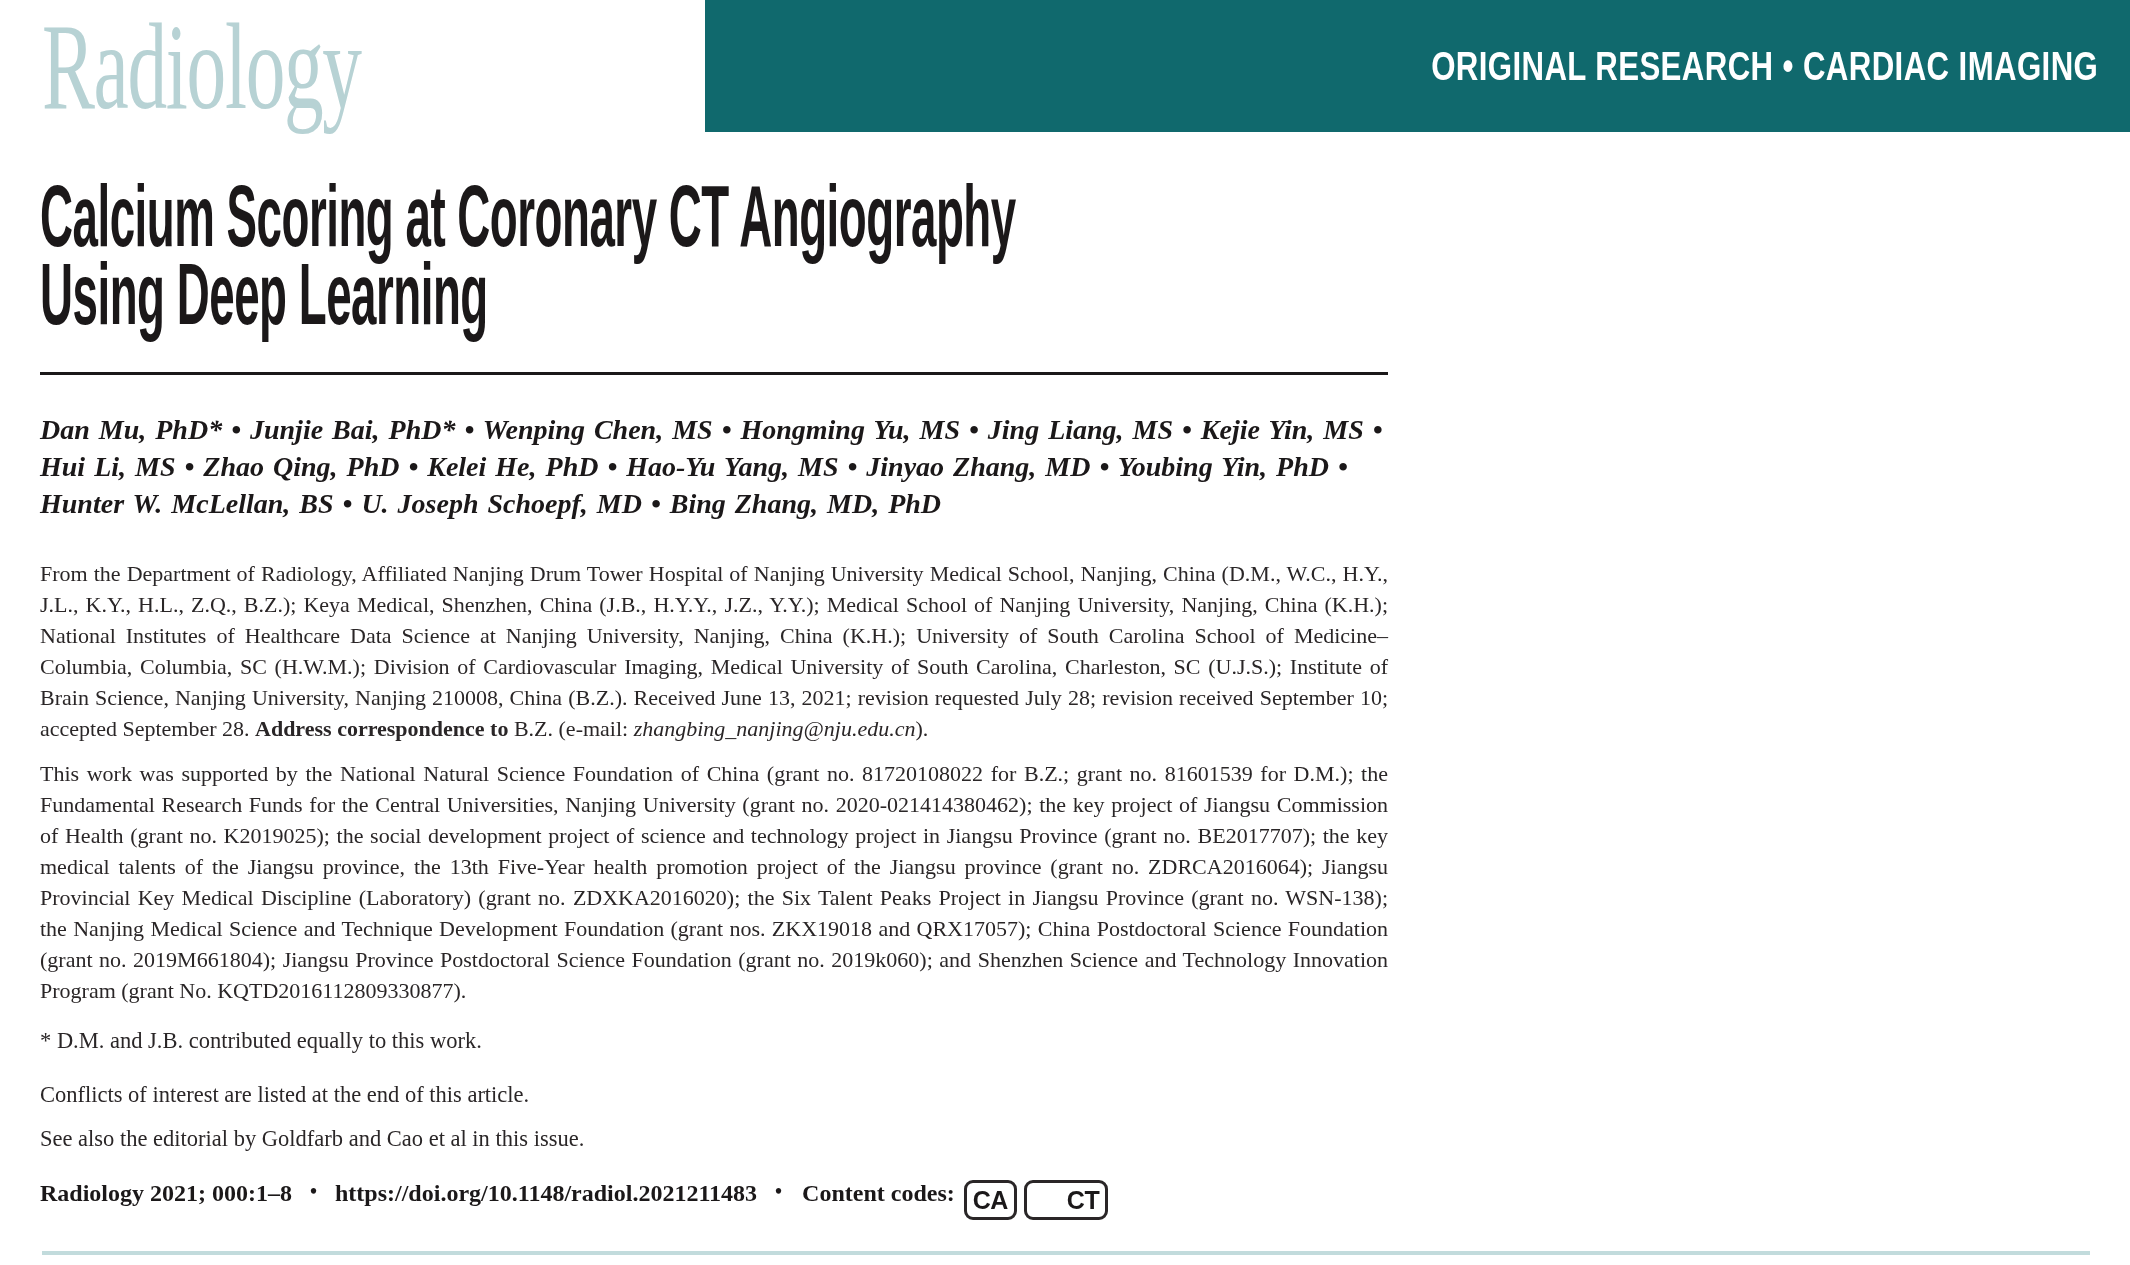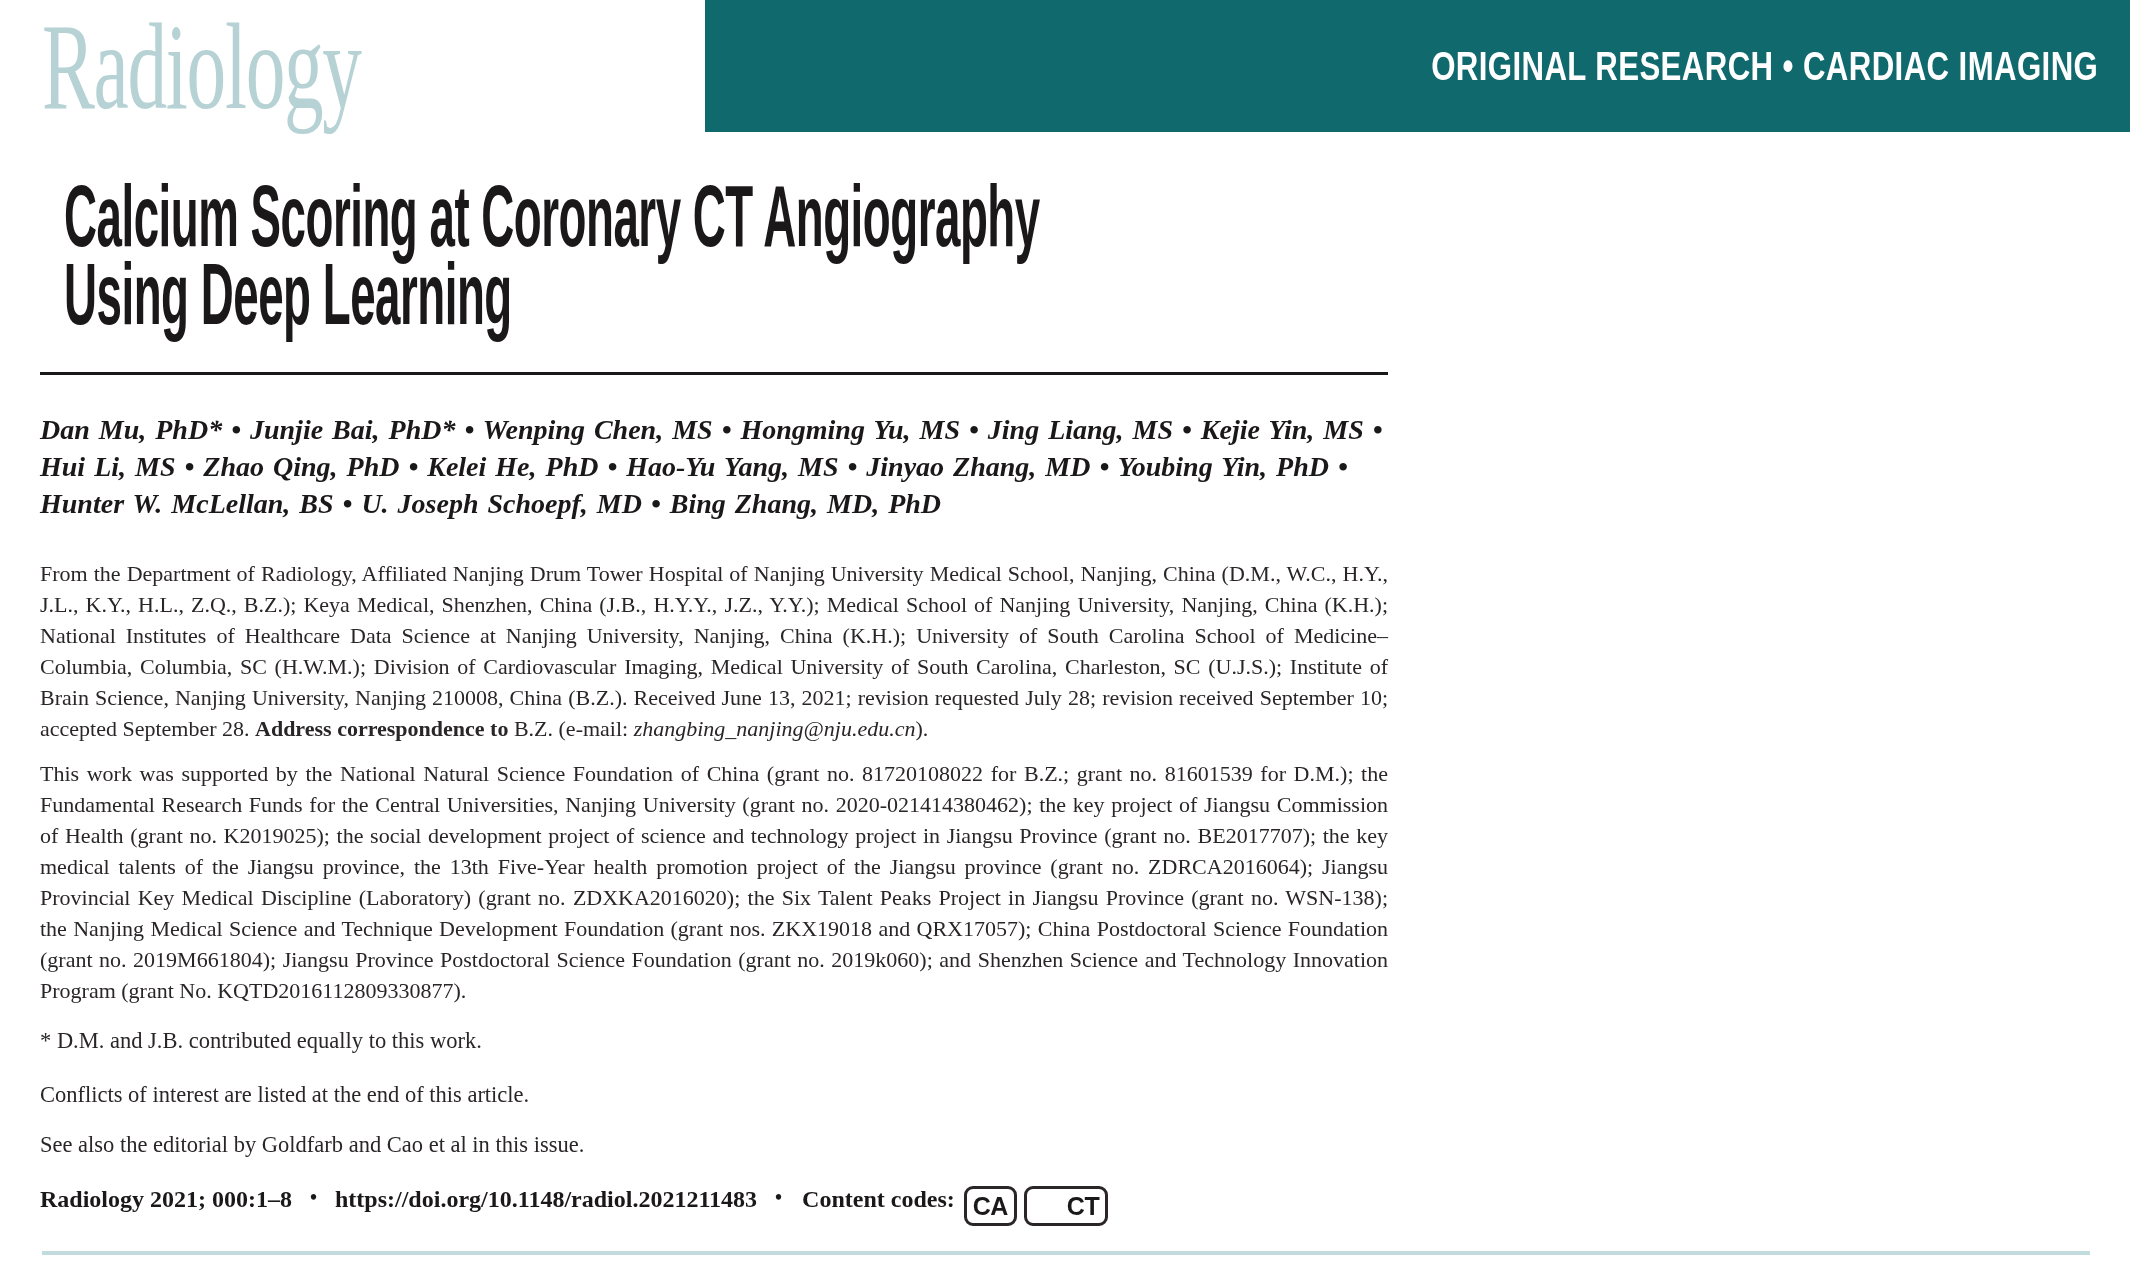--- a/index.html
+++ b/index.html
@@ -62,21 +62,20 @@
     width: 1348px;
   }
 
   .title {
     font-family: "Liberation Sans", "DejaVu Sans", sans-serif;
     font-weight: 700;
     font-size: 88px;
     line-height: 78px;
     letter-spacing: -1px;
     color: #1b1819;
-    margin-left: 24px;
   }
   .title-line {
     display: block;
     transform: scaleX(0.52);
     transform-origin: left top;
     white-space: nowrap;
   }
 
   .rule {
     margin-top: 39px;
@@ -102,21 +101,21 @@
     line-height: 31px;
     text-align: justify;
     color: #2a2627;
   }
   .affil { margin-top: 36px; }
   .funding { margin-top: 14px; }
   .affil .b { font-weight: 700; }
   .affil .i { font-style: italic; }
 
   .note {
-    margin-top: 20px;
+    margin-top: 14px;
     font-family: "Liberation Serif", "DejaVu Serif", serif;
     font-size: 22.5px;
     line-height: 30px;
     color: #2a2627;
   }
   .note.first { margin-top: 20px; }
   .note.sp { margin-top: 24px; }
 
   .citation {
     margin-top: 26px;

